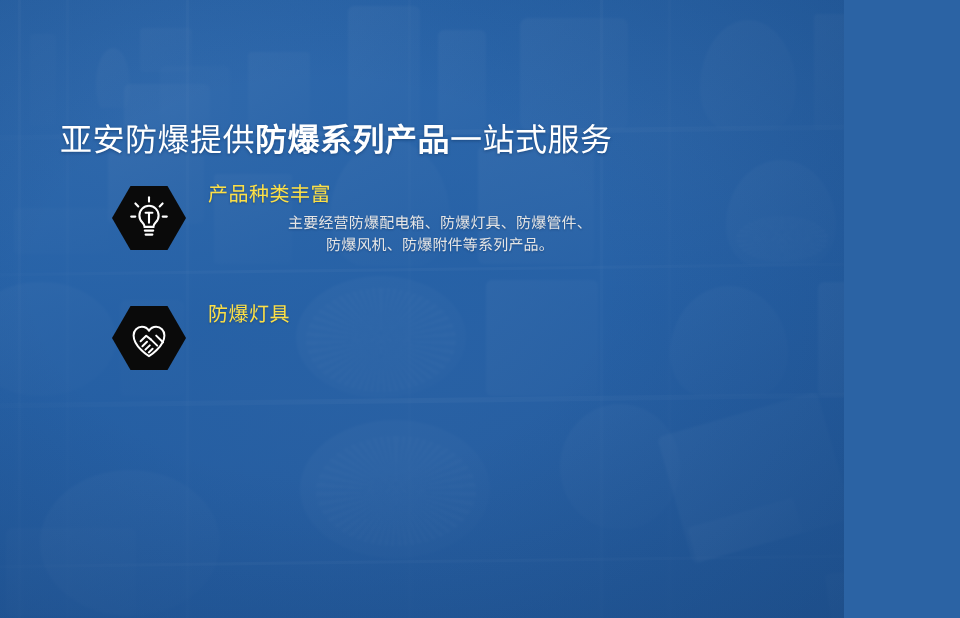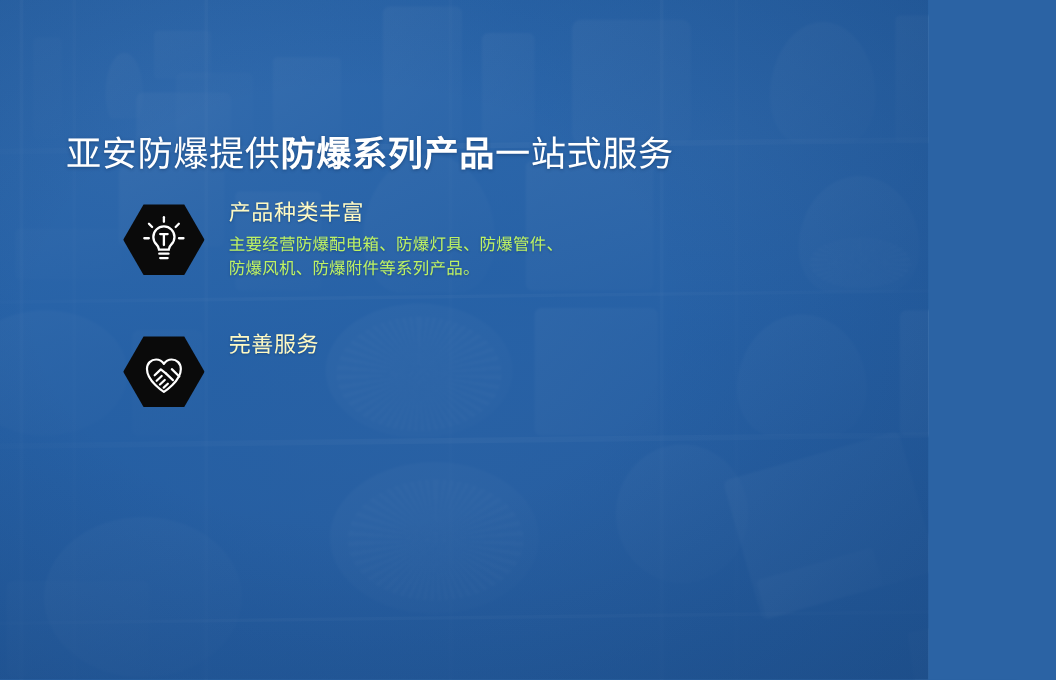--- a/index.html
+++ b/index.html
@@ -82,28 +82,29 @@
   .feature:nth-child(2){margin-bottom:18px;}
 
   .hex{
     position:absolute;left:0;top:9px;width:74px;height:66px;
   }
   .hex svg{display:block;width:74px;height:66px;}
 
   .f-body{margin-left:96px;padding-top:4px;}
 
   .f-title{
-    font-size:20px;line-height:28px;font-weight:400;color:#fef9c3;
+    font-size:20px;line-height:28px;font-weight:400;color:#fde047;
     margin:0 0 4px 0;letter-spacing:.5px;
     text-shadow:0 1px 2px rgba(8,38,78,.4);
   }
   .f-desc{
-    font-size:15px;line-height:22px;font-weight:400;color:#bef264;
+    font-size:15px;line-height:22px;font-weight:400;color:#e5e5e5;
     margin:0;letter-spacing:.2px;white-space:pre-line;
     text-shadow:0 1px 2px rgba(8,38,78,.38);
+    text-align:center;
   }
 </style>
 </head>
 <body>
 
 <div class="banner">
 
   <div class="bg">
     <div class="bg-base"></div>
 
@@ -205,19 +206,19 @@
               <path d="M28.6 36.2l5.6-5.4 4.6 3.6"></path>
               <path d="M30.4 41.2l4.6-4.4"></path>
               <path d="M33.4 44.6l4.4-4.2"></path>
               <path d="M36.8 47.4l3.8-3.6"></path>
               <path d="M38.8 34.4l6.4 6.2"></path>
               <path d="M44.2 30.6l6.8 6.6"></path>
             </g>
           </svg>
         </div>
         <div class="f-body">
-          <h2 class="f-title">完善服务</h2>
+          <h2 class="f-title">防爆灯具</h2>
         </div>
       </div>
 
     </div>
   </div>
 </div>
 
 </body></html>

